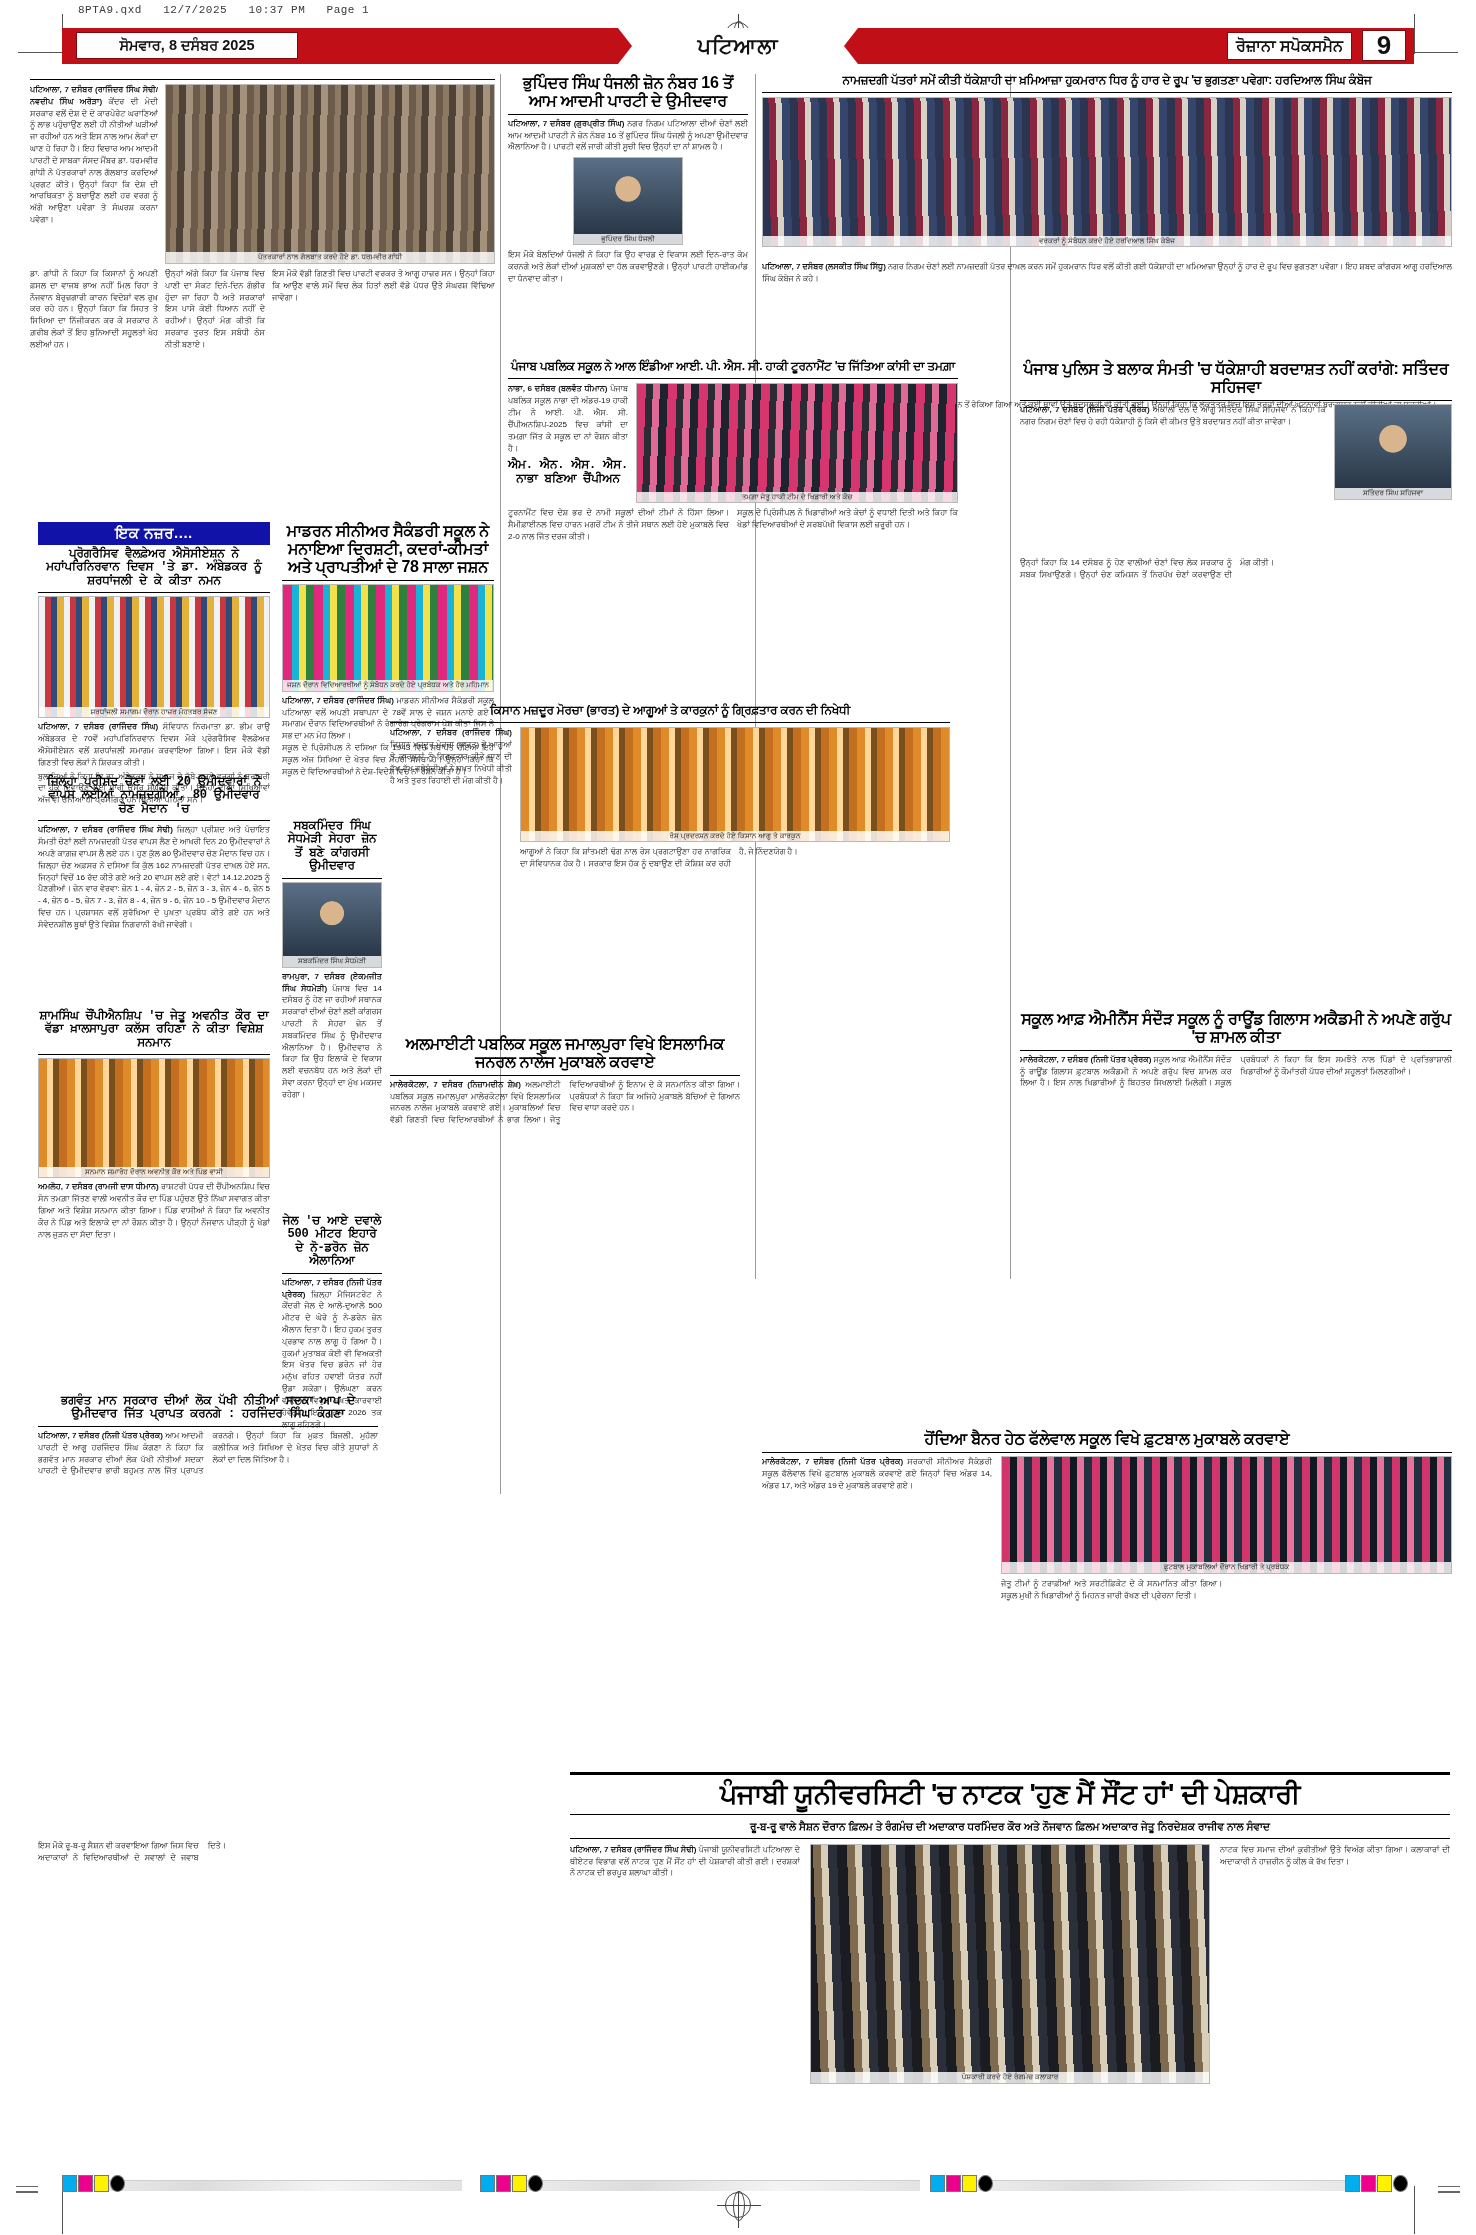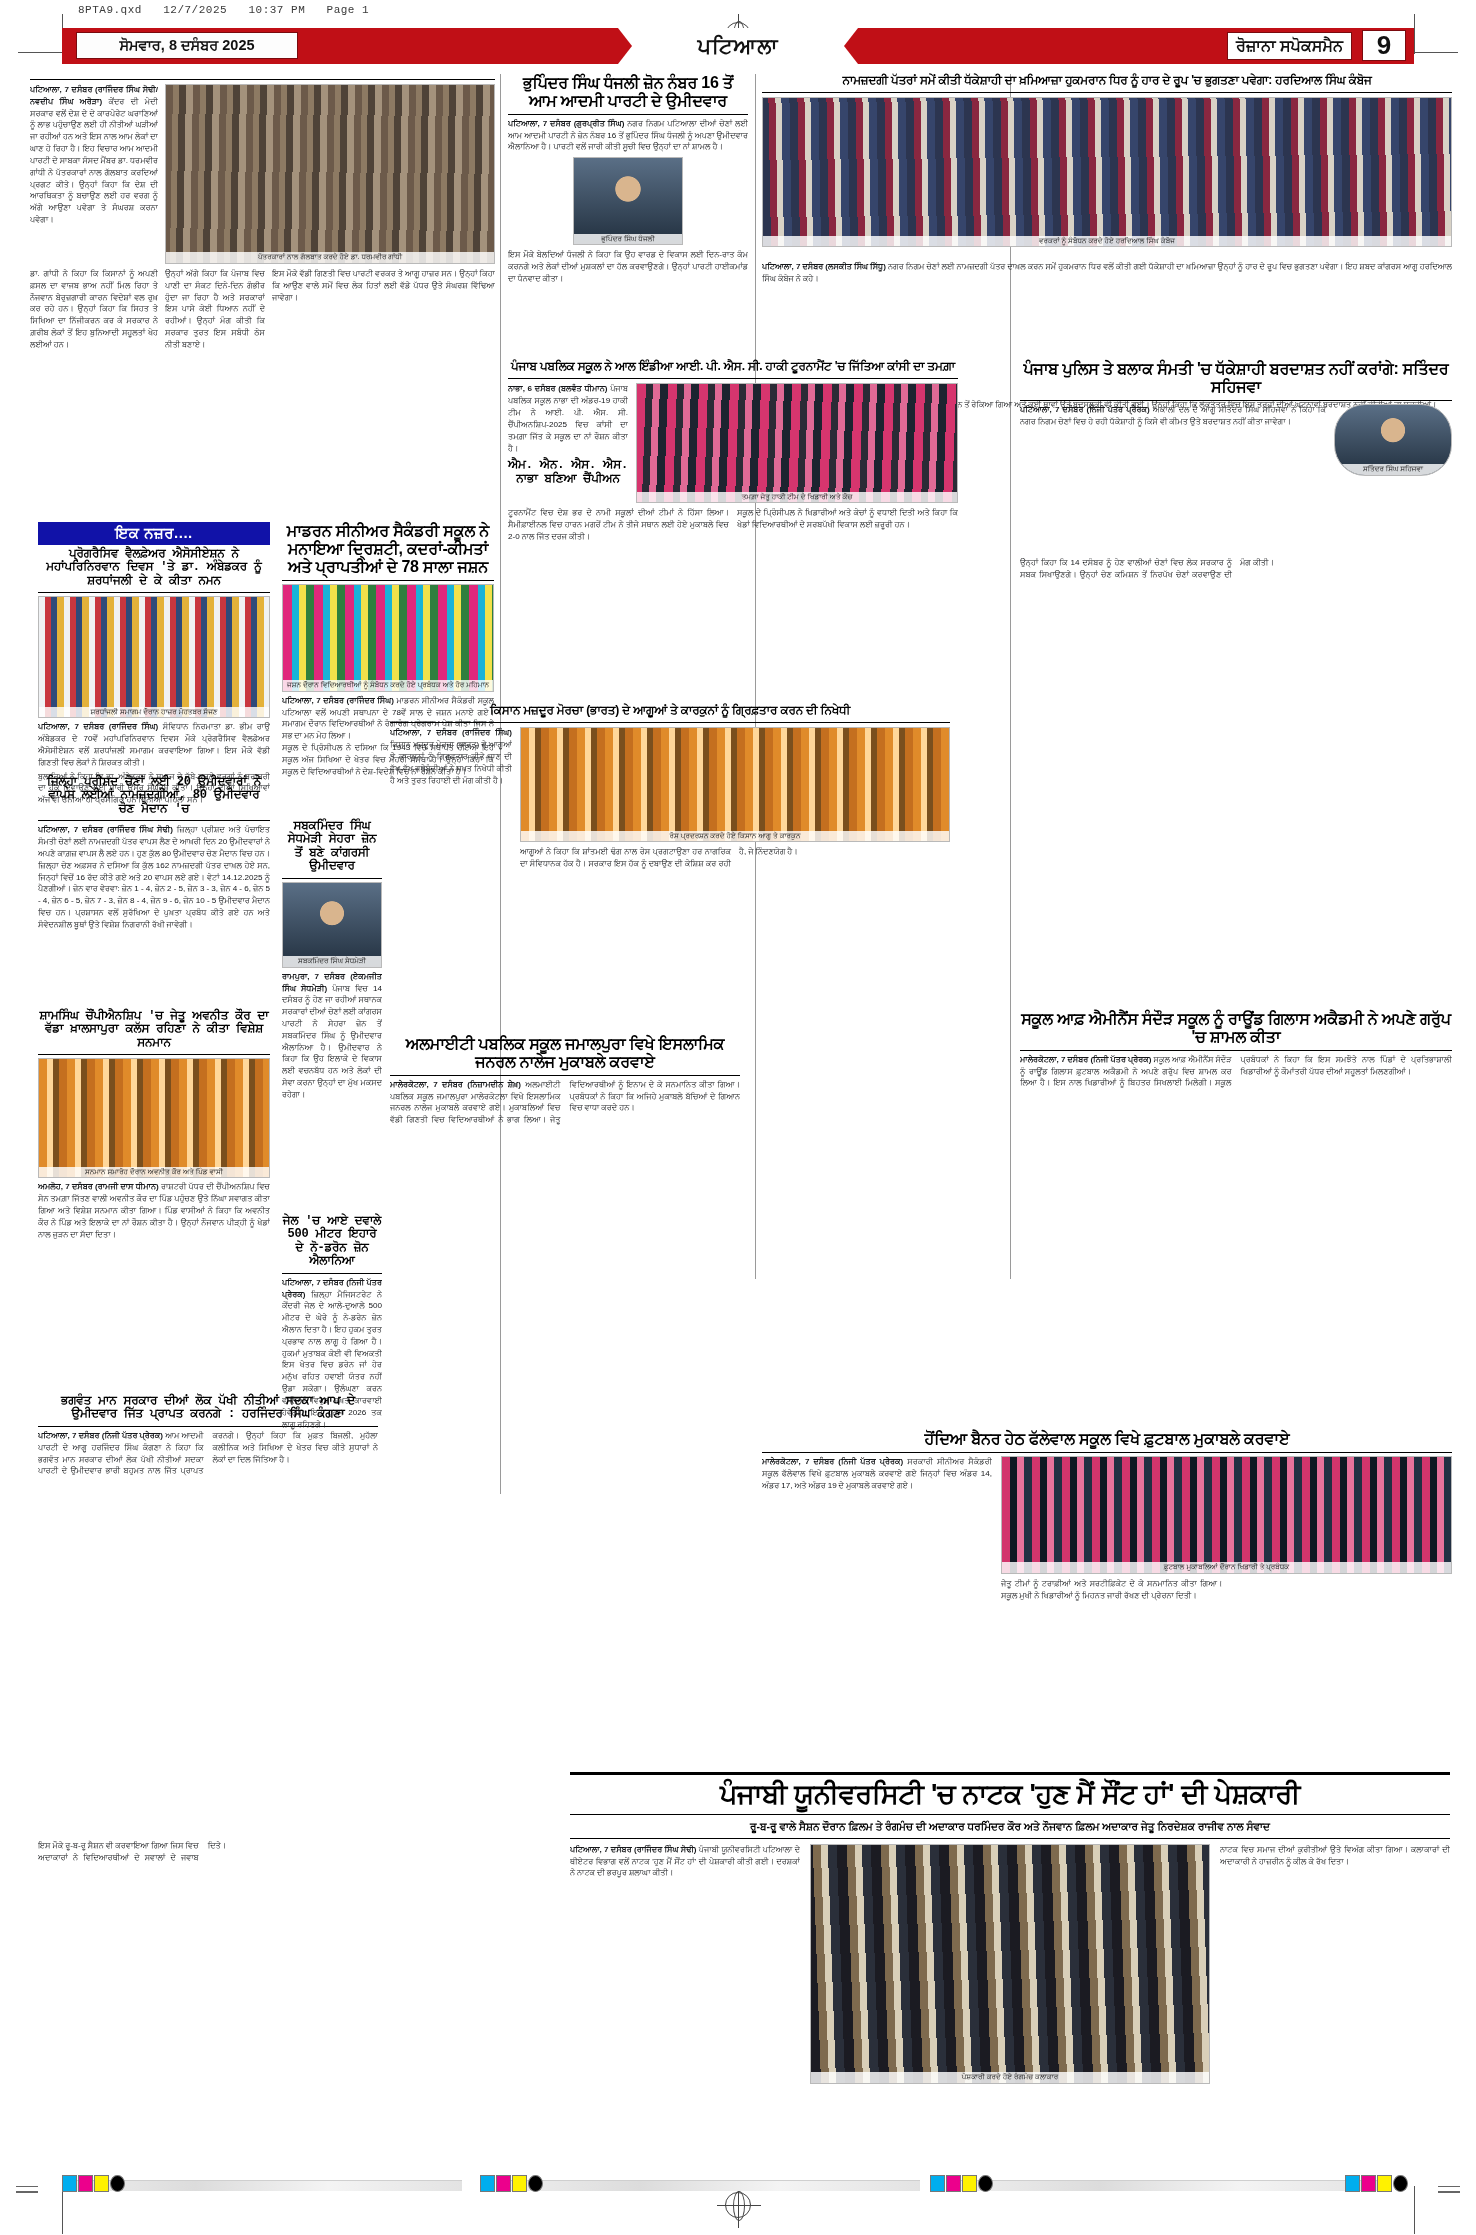--- a/index.html
+++ b/index.html
@@ -303,21 +303,21 @@
     <div class="hl hl-md">ਪੰਜਾਬ ਪੁਲਿਸ ਤੇ ਬਲਾਕ ਸੰਮਤੀ 'ਚ ਧੱਕੇਸ਼ਾਹੀ ਬਰਦਾਸ਼ਤ ਨਹੀਂ ਕਰਾਂਗੇ: ਸਤਿੰਦਰ ਸਹਿਜਵਾ</div>
     <div class="rule" style="margin:4px 0 3px;"></div>
     <div style="display:flex;gap:8px;">
       <div style="flex:1;">
         <div class="body-txt" style="height:150px;">
           <span class="lead">ਪਟਿਆਲਾ, 7 ਦਸੰਬਰ (ਨਿਜੀ ਪੱਤਰ ਪ੍ਰੇਰਕ)</span>
           <span>ਅਕਾਲੀ ਦਲ ਦੇ ਆਗੂ ਸਤਿੰਦਰ ਸਿੰਘ ਸਹਿਜਵਾ ਨੇ ਕਿਹਾ ਕਿ ਨਗਰ ਨਿਗਮ ਚੋਣਾਂ ਵਿਚ ਹੋ ਰਹੀ ਧੱਕੇਸ਼ਾਹੀ ਨੂੰ ਕਿਸੇ ਵੀ ਕੀਮਤ ਉਤੇ ਬਰਦਾਸ਼ਤ ਨਹੀਂ ਕੀਤਾ ਜਾਵੇਗਾ।</span>
         </div>
       </div>
       <div style="width:118px;">
-        <div class="photo g-portrait" style="height:72px;border-radius:31px;">
+        <div class="photo g-portrait" style="height:96px;">
           <div class="cap">ਸਤਿੰਦਰ ਸਿੰਘ ਸਹਿਜਵਾ</div>
         </div>
       </div>
     </div>
     <div class="body-txt" style="height:160px;margin-top:3px;column-count:2;column-gap:8px;">ਉਨ੍ਹਾਂ ਕਿਹਾ ਕਿ 14 ਦਸੰਬਰ ਨੂੰ ਹੋਣ ਵਾਲੀਆਂ ਚੋਣਾਂ ਵਿਚ ਲੋਕ ਸਰਕਾਰ ਨੂੰ ਸਬਕ ਸਿਖਾਉਣਗੇ। ਉਨ੍ਹਾਂ ਚੋਣ ਕਮਿਸ਼ਨ ਤੋਂ ਨਿਰਪੱਖ ਚੋਣਾਂ ਕਰਵਾਉਣ ਦੀ ਮੰਗ ਕੀਤੀ।</div>
   </div>
 
   <div style="position:absolute;left:1020px;top:1010px;width:432px;">
     <div class="hl hl-md">ਸਕੂਲ ਆਫ਼ ਐਮੀਨੈਂਸ ਸੰਦੌੜ ਸਕੂਲ ਨੂੰ ਰਾਊਂਡ ਗਿਲਾਸ ਅਕੈਡਮੀ ਨੇ ਅਪਣੇ ਗਰੁੱਪ 'ਚ ਸ਼ਾਮਲ ਕੀਤਾ</div>
     <div class="rule" style="margin:4px 0 3px;"></div>

